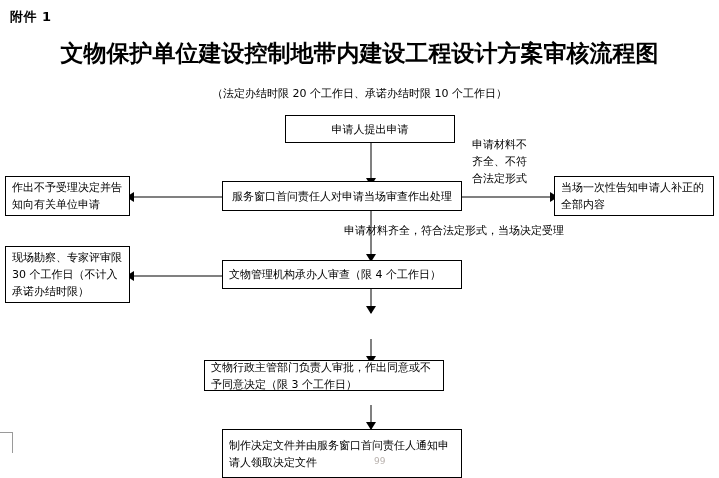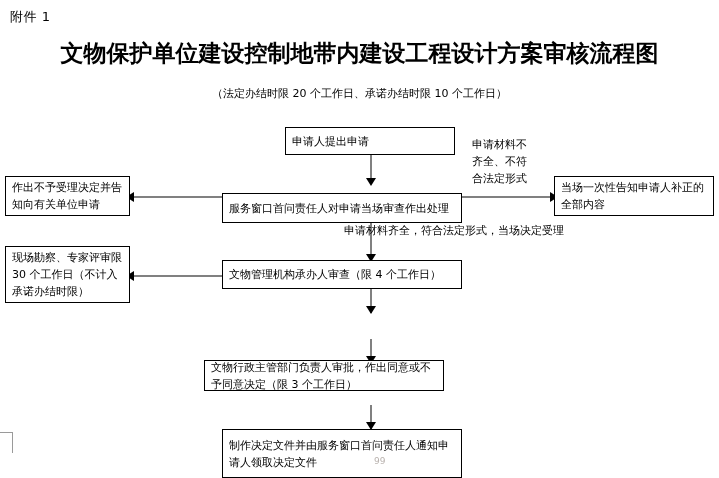--- a/index.html
+++ b/index.html
@@ -18,21 +18,21 @@
     overflow: hidden;
     background: #ffffff;
   }
 
   
   .attachment-label {
     position: absolute;
     left: 10px;
     top: 8px;
     font-size: 13px;
-    font-weight: normal;
+    font-weight: bold;
     letter-spacing: 0.5px;
     white-space: nowrap;
   }
   .doc-title {
     position: absolute;
     left: 0;
     top: 38px;
     width: 719px;
     text-align: center;
     font-size: 23px;
@@ -55,21 +55,21 @@
     position: absolute;
     box-sizing: border-box;
     border: 1px solid #000000;
     background: #ffffff;
     display: flex;
     align-items: center;
     font-size: 11px;
     line-height: 17px;
     z-index: 3;
   }
-  .node.center-txt { text-align: center; margin-top: 12px; }
+  .node.center-txt { justify-content: center; text-align: center; }
   .node .txt { display: block; padding: 0 6px; }
   .node.left-txt  { justify-content: flex-start; text-align: left; }
 
   
   .edge-label {
     position: absolute;
     font-size: 11px;
     line-height: 17px;
     white-space: pre-line;
     z-index: 4;

